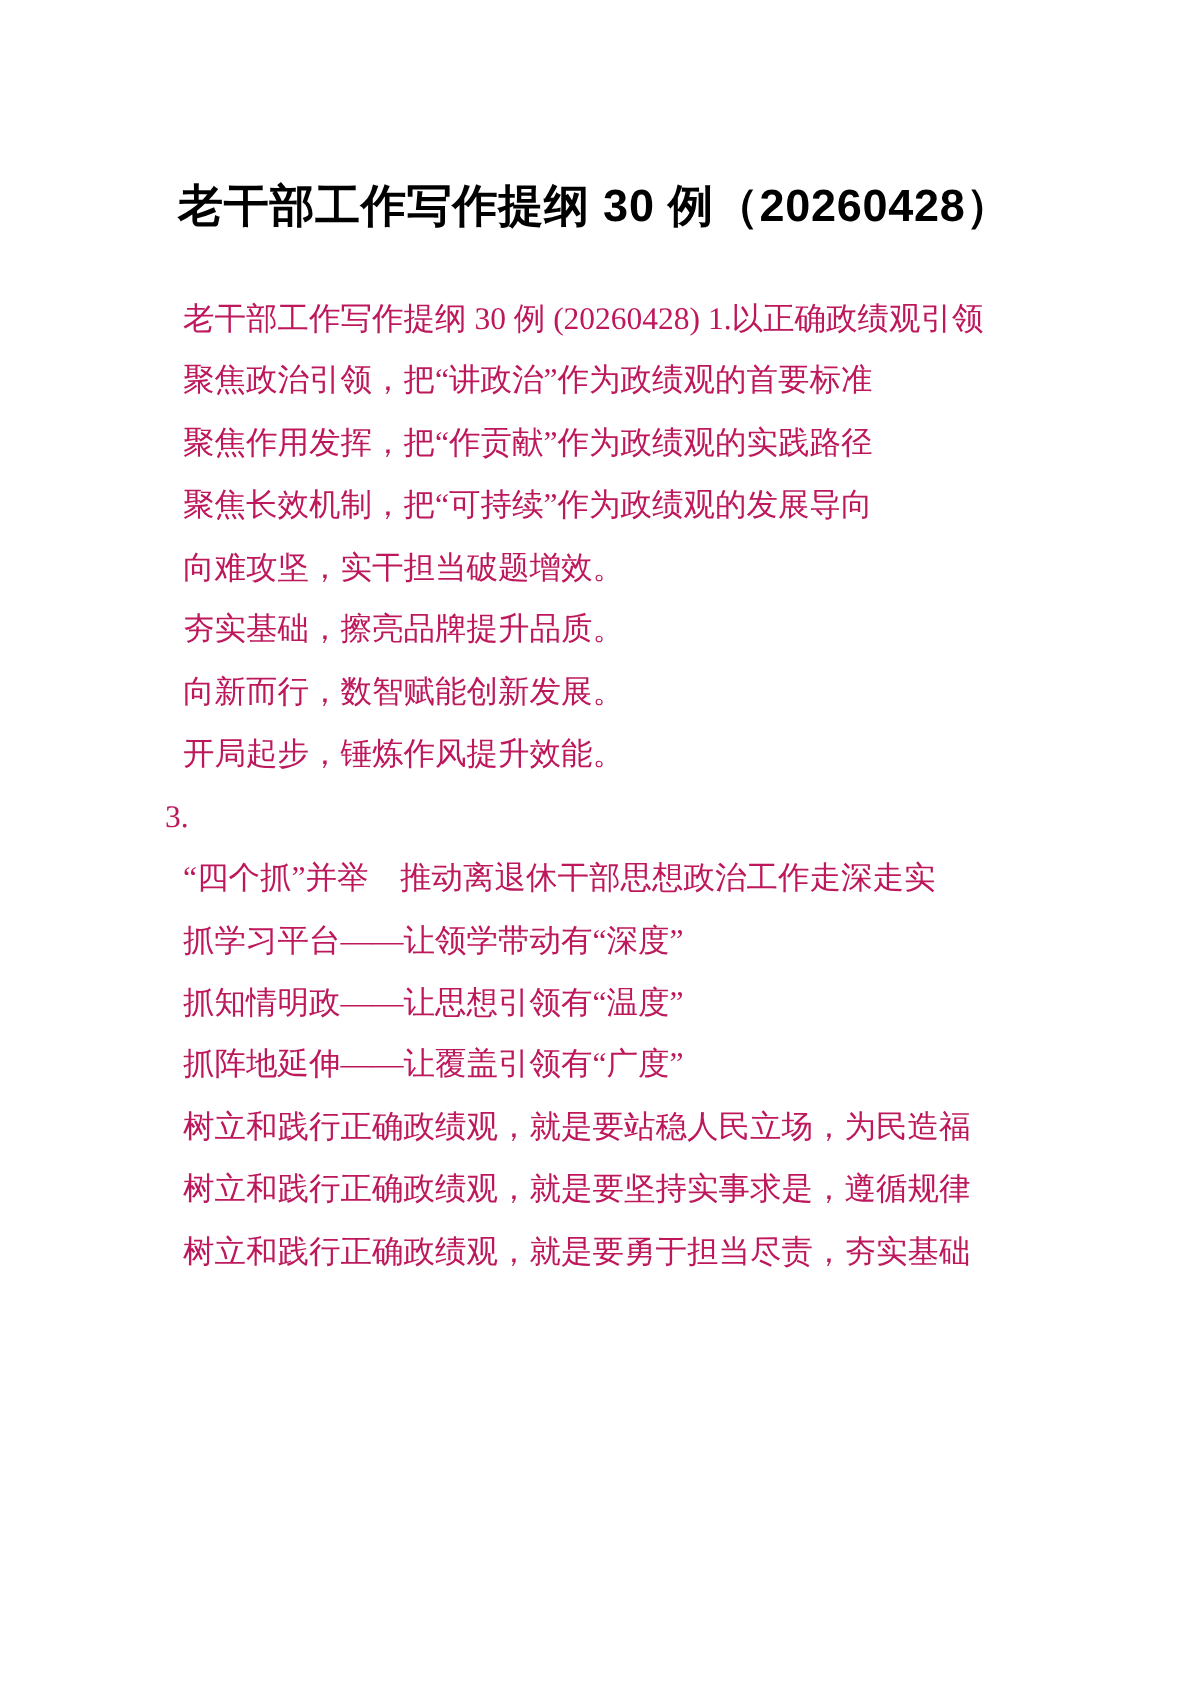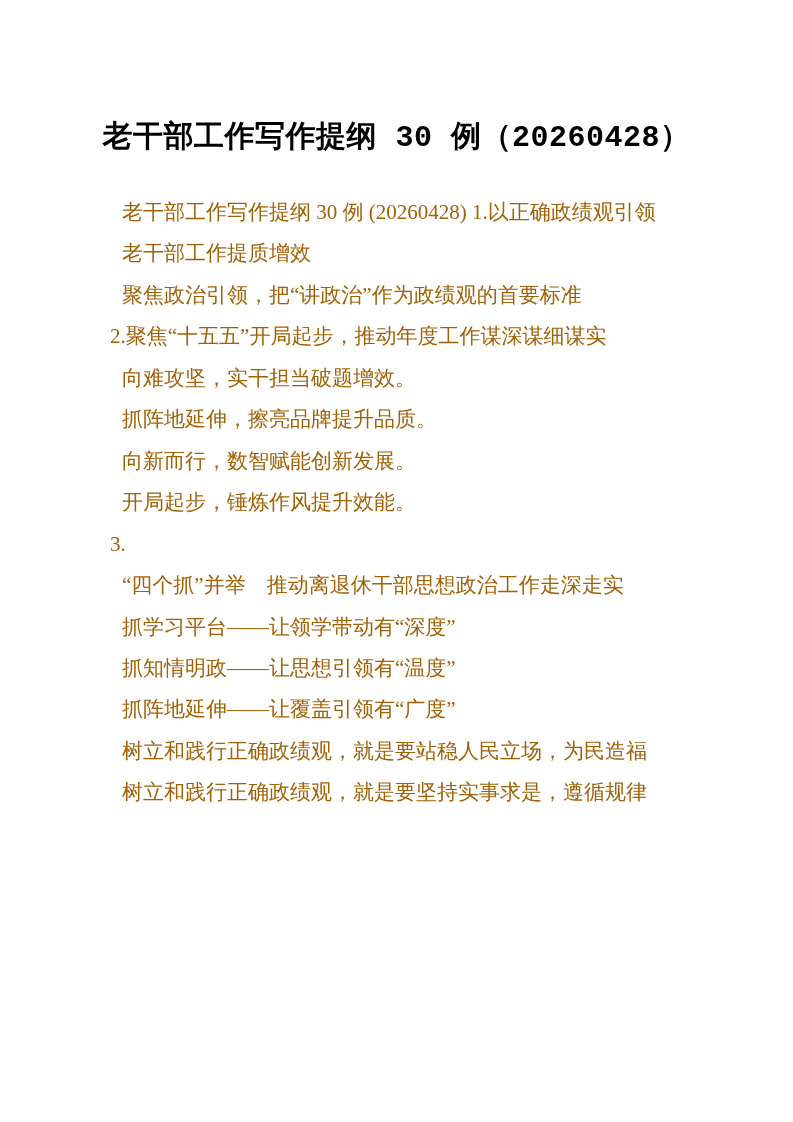--- a/index.html
+++ b/index.html
@@ -21,28 +21,28 @@
     top: 116px;
     left: 0;
     width: 100%;
     margin: 0;
     text-align: center;
     font-size: 30px;
     line-height: 44px;
     font-weight: bold;
     color: #000000;
     letter-spacing: 0.5px;
-    font-family: Liberation Mono, monospace;
+    font-family: Liberation Sans, sans-serif;
   }
   .doc-body {
     position: absolute;
     top: 192px;
     left: 110px;
     right: 100px;
-    color: #a16207;
+    color: #be185d;
     font-size: 21px;
     line-height: 41.45px;
     font-weight: normal;
     text-align: left;
   }
   .doc-body .line {
     padding-left: 12px;   
     white-space: nowrap;
   }
   .doc-body .line.numbered {
@@ -50,28 +50,29 @@
   }
 </style>
 </head>
 <body>
 
 <div class="page">
   <h1 class="doc-title">老干部工作写作提纲 30 例（20260428）</h1>
 
   <div class="doc-body" id="doc-body">
       <div class="line">老干部工作写作提纲 30 例 (20260428) 1.以正确政绩观引领</div>
-      <div class="line">老干部工作提质增效</div>
       <div class="line">聚焦政治引领，把“讲政治”作为政绩观的首要标准</div>
-      <div class="line numbered">2.聚焦“十五五”开局起步，推动年度工作谋深谋细谋实</div>
+      <div class="line">聚焦作用发挥，把“作贡献”作为政绩观的实践路径</div>
+      <div class="line">聚焦长效机制，把“可持续”作为政绩观的发展导向</div>
       <div class="line">向难攻坚，实干担当破题增效。</div>
-      <div class="line">抓阵地延伸，擦亮品牌提升品质。</div>
+      <div class="line">夯实基础，擦亮品牌提升品质。</div>
       <div class="line">向新而行，数智赋能创新发展。</div>
       <div class="line">开局起步，锤炼作风提升效能。</div>
       <div class="line numbered">3.</div>
       <div class="line">“四个抓”并举　推动离退休干部思想政治工作走深走实</div>
       <div class="line">抓学习平台——让领学带动有“深度”</div>
       <div class="line">抓知情明政——让思想引领有“温度”</div>
       <div class="line">抓阵地延伸——让覆盖引领有“广度”</div>
       <div class="line">树立和践行正确政绩观，就是要站稳人民立场，为民造福</div>
       <div class="line">树立和践行正确政绩观，就是要坚持实事求是，遵循规律</div>
+      <div class="line">树立和践行正确政绩观，就是要勇于担当尽责，夯实基础</div>
     </div>
 </div>
 
 </body></html>

